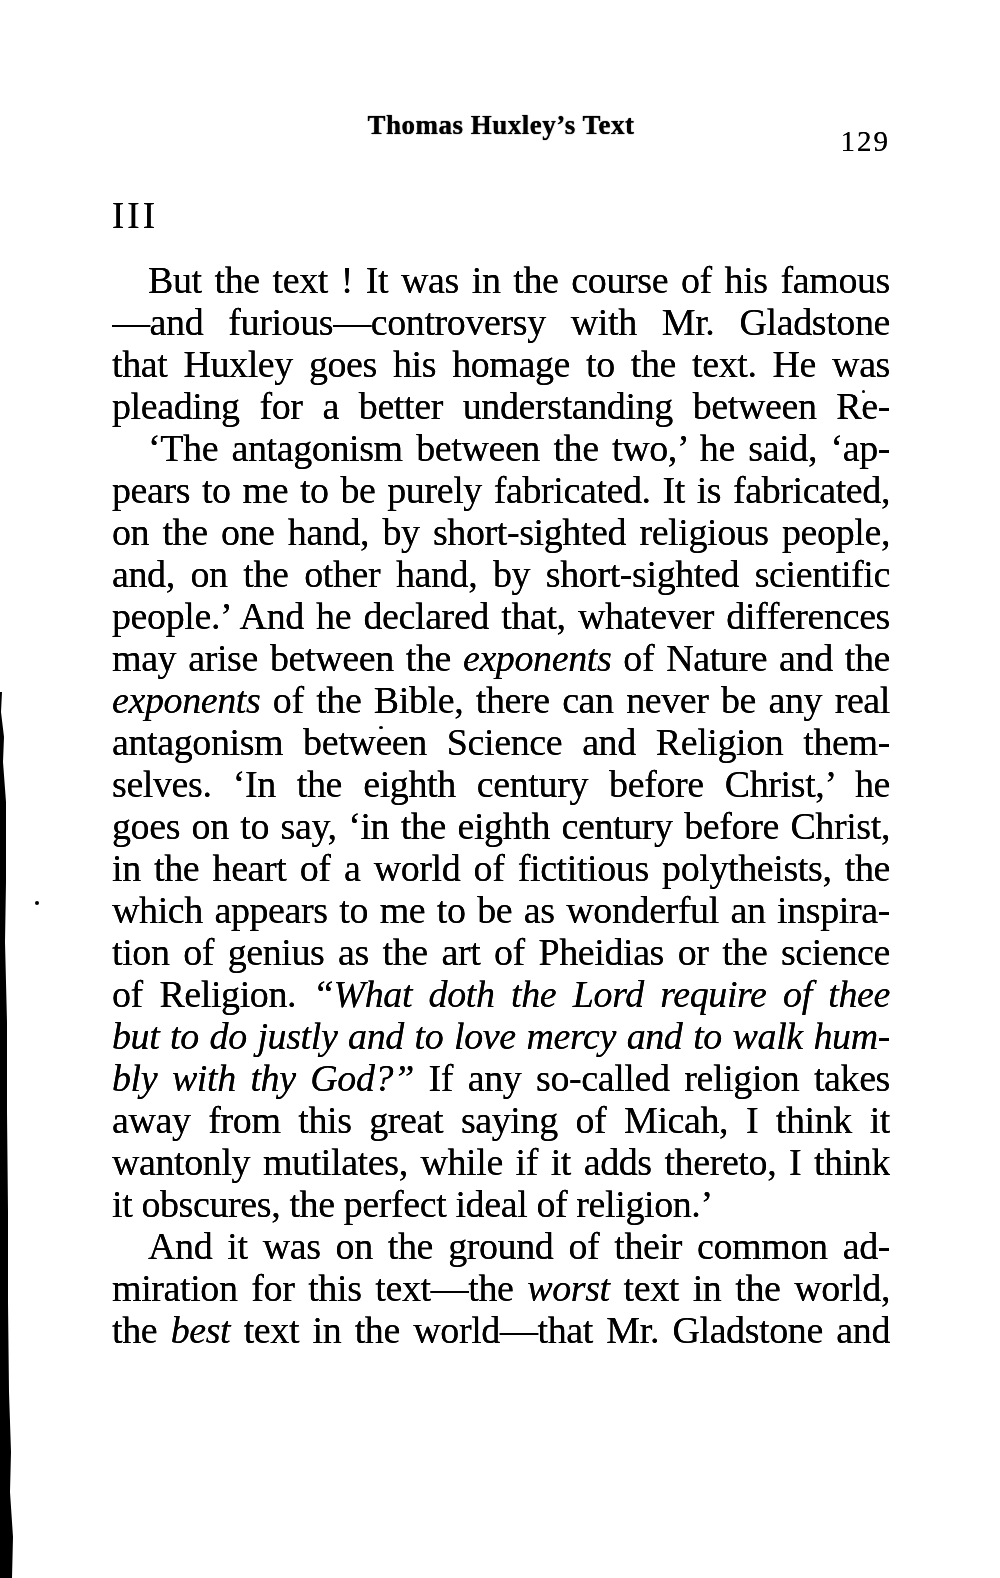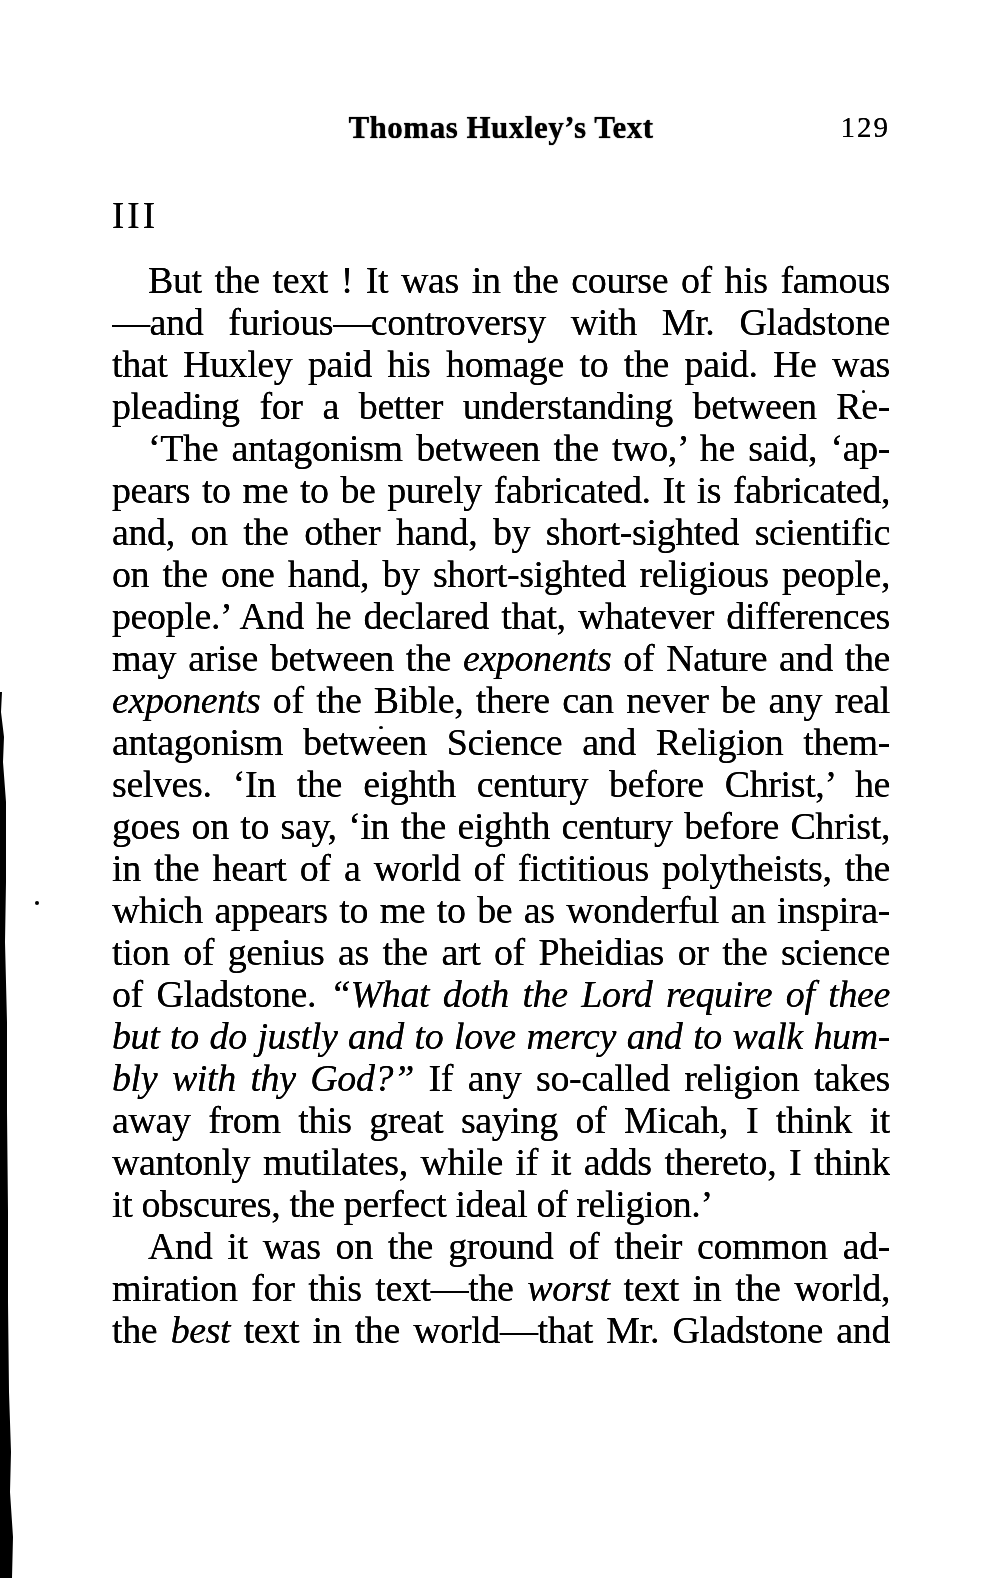--- a/index.html
+++ b/index.html
@@ -15,28 +15,28 @@
   .running-header{
     position:absolute;
     left:112px; top:110px;
     width:778px; height:44px;
   }
   .running-title{
     position:absolute;
     left:50%; top:0;
     transform:translateX(-50%);
     font-weight:bold;
-    font-size:31px;
+    font-size:27px;
     letter-spacing:0.5px;
     white-space:nowrap;
     text-shadow:0 0 1px #000;
   }
   .page-number{
     position:absolute;
-    right:0; top:1px;
+    right:0; top:15px;
     font-size:29px;
     letter-spacing:2px;
     text-shadow:0 0 0.5px #000;
   }
   .section-heading{
     position:absolute;
     left:112px; top:194px;
     width:778px;
     text-align:left;
     font-size:37px;
@@ -83,36 +83,36 @@
   <div class="running-header">
     <span class="running-title">Thomas Huxley’s Text</span>
     <span class="page-number">129</span>
   </div>
 
   <div class="section-heading">III</div>
 
   <div class="body-text">
       <div class="line indent"><span>But the text !  It was in the course of his famous</span></div>
       <div class="line"><span>—and furious—controversy with Mr. Gladstone</span></div>
-      <div class="line"><span>that Huxley paid his homage to the paid.  He was</span></div>
+      <div class="line"><span>that Huxley goes his homage to the text.  He was</span></div>
       <div class="line"><span>pleading for a better understanding between Re-</span></div>
       <div class="line indent"><span>‘The antagonism between the two,’ he said, ‘ap-</span></div>
       <div class="line"><span>pears to me to be purely fabricated.  It is fabricated,</span></div>
+      <div class="line"><span>on the one hand, by short-sighted religious people,</span></div>
       <div class="line"><span>and, on the other hand, by short-sighted scientific</span></div>
-      <div class="line"><span>on the one hand, by short-sighted religious people,</span></div>
       <div class="line"><span>people.’  And he declared that, whatever differences</span></div>
       <div class="line"><span>may arise between the </span><span class="it">exponents</span><span> of Nature and the</span></div>
       <div class="line"><span class="it">exponents</span><span> of the Bible, there can never be any real</span></div>
       <div class="line"><span>antagonism between Science and Religion them-</span></div>
       <div class="line"><span>selves.  ‘In the eighth century before Christ,’ he</span></div>
       <div class="line"><span>goes on to say, ‘in the eighth century before Christ,</span></div>
       <div class="line"><span>in the heart of a world of fictitious polytheists, the</span></div>
       <div class="line"><span>which appears to me to be as wonderful an inspira-</span></div>
       <div class="line"><span>tion of genius as the art of Pheidias or the science</span></div>
-      <div class="line"><span>of Gladstone.  </span><span class="it">“What doth the Lord require of thee</span></div>
+      <div class="line"><span>of Religion.  </span><span class="it">“What doth the Lord require of thee</span></div>
       <div class="line"><span class="it">but to do justly and to love mercy and to walk hum-</span></div>
       <div class="line"><span class="it">bly with thy God?”</span><span>  If any so-called religion takes</span></div>
       <div class="line"><span>away from this great saying of Micah, I think it</span></div>
       <div class="line"><span>wantonly mutilates, while if it adds thereto, I think</span></div>
       <div class="line no-just"><span>it obscures, the perfect ideal of religion.’</span></div>
       <div class="line indent"><span>And it was on the ground of their common ad-</span></div>
       <div class="line"><span>miration for this text—the </span><span class="it">worst</span><span> text in the world,</span></div>
       <div class="line"><span>the </span><span class="it">best</span><span> text in the world—that Mr. Gladstone and</span></div>
     </div>
 

